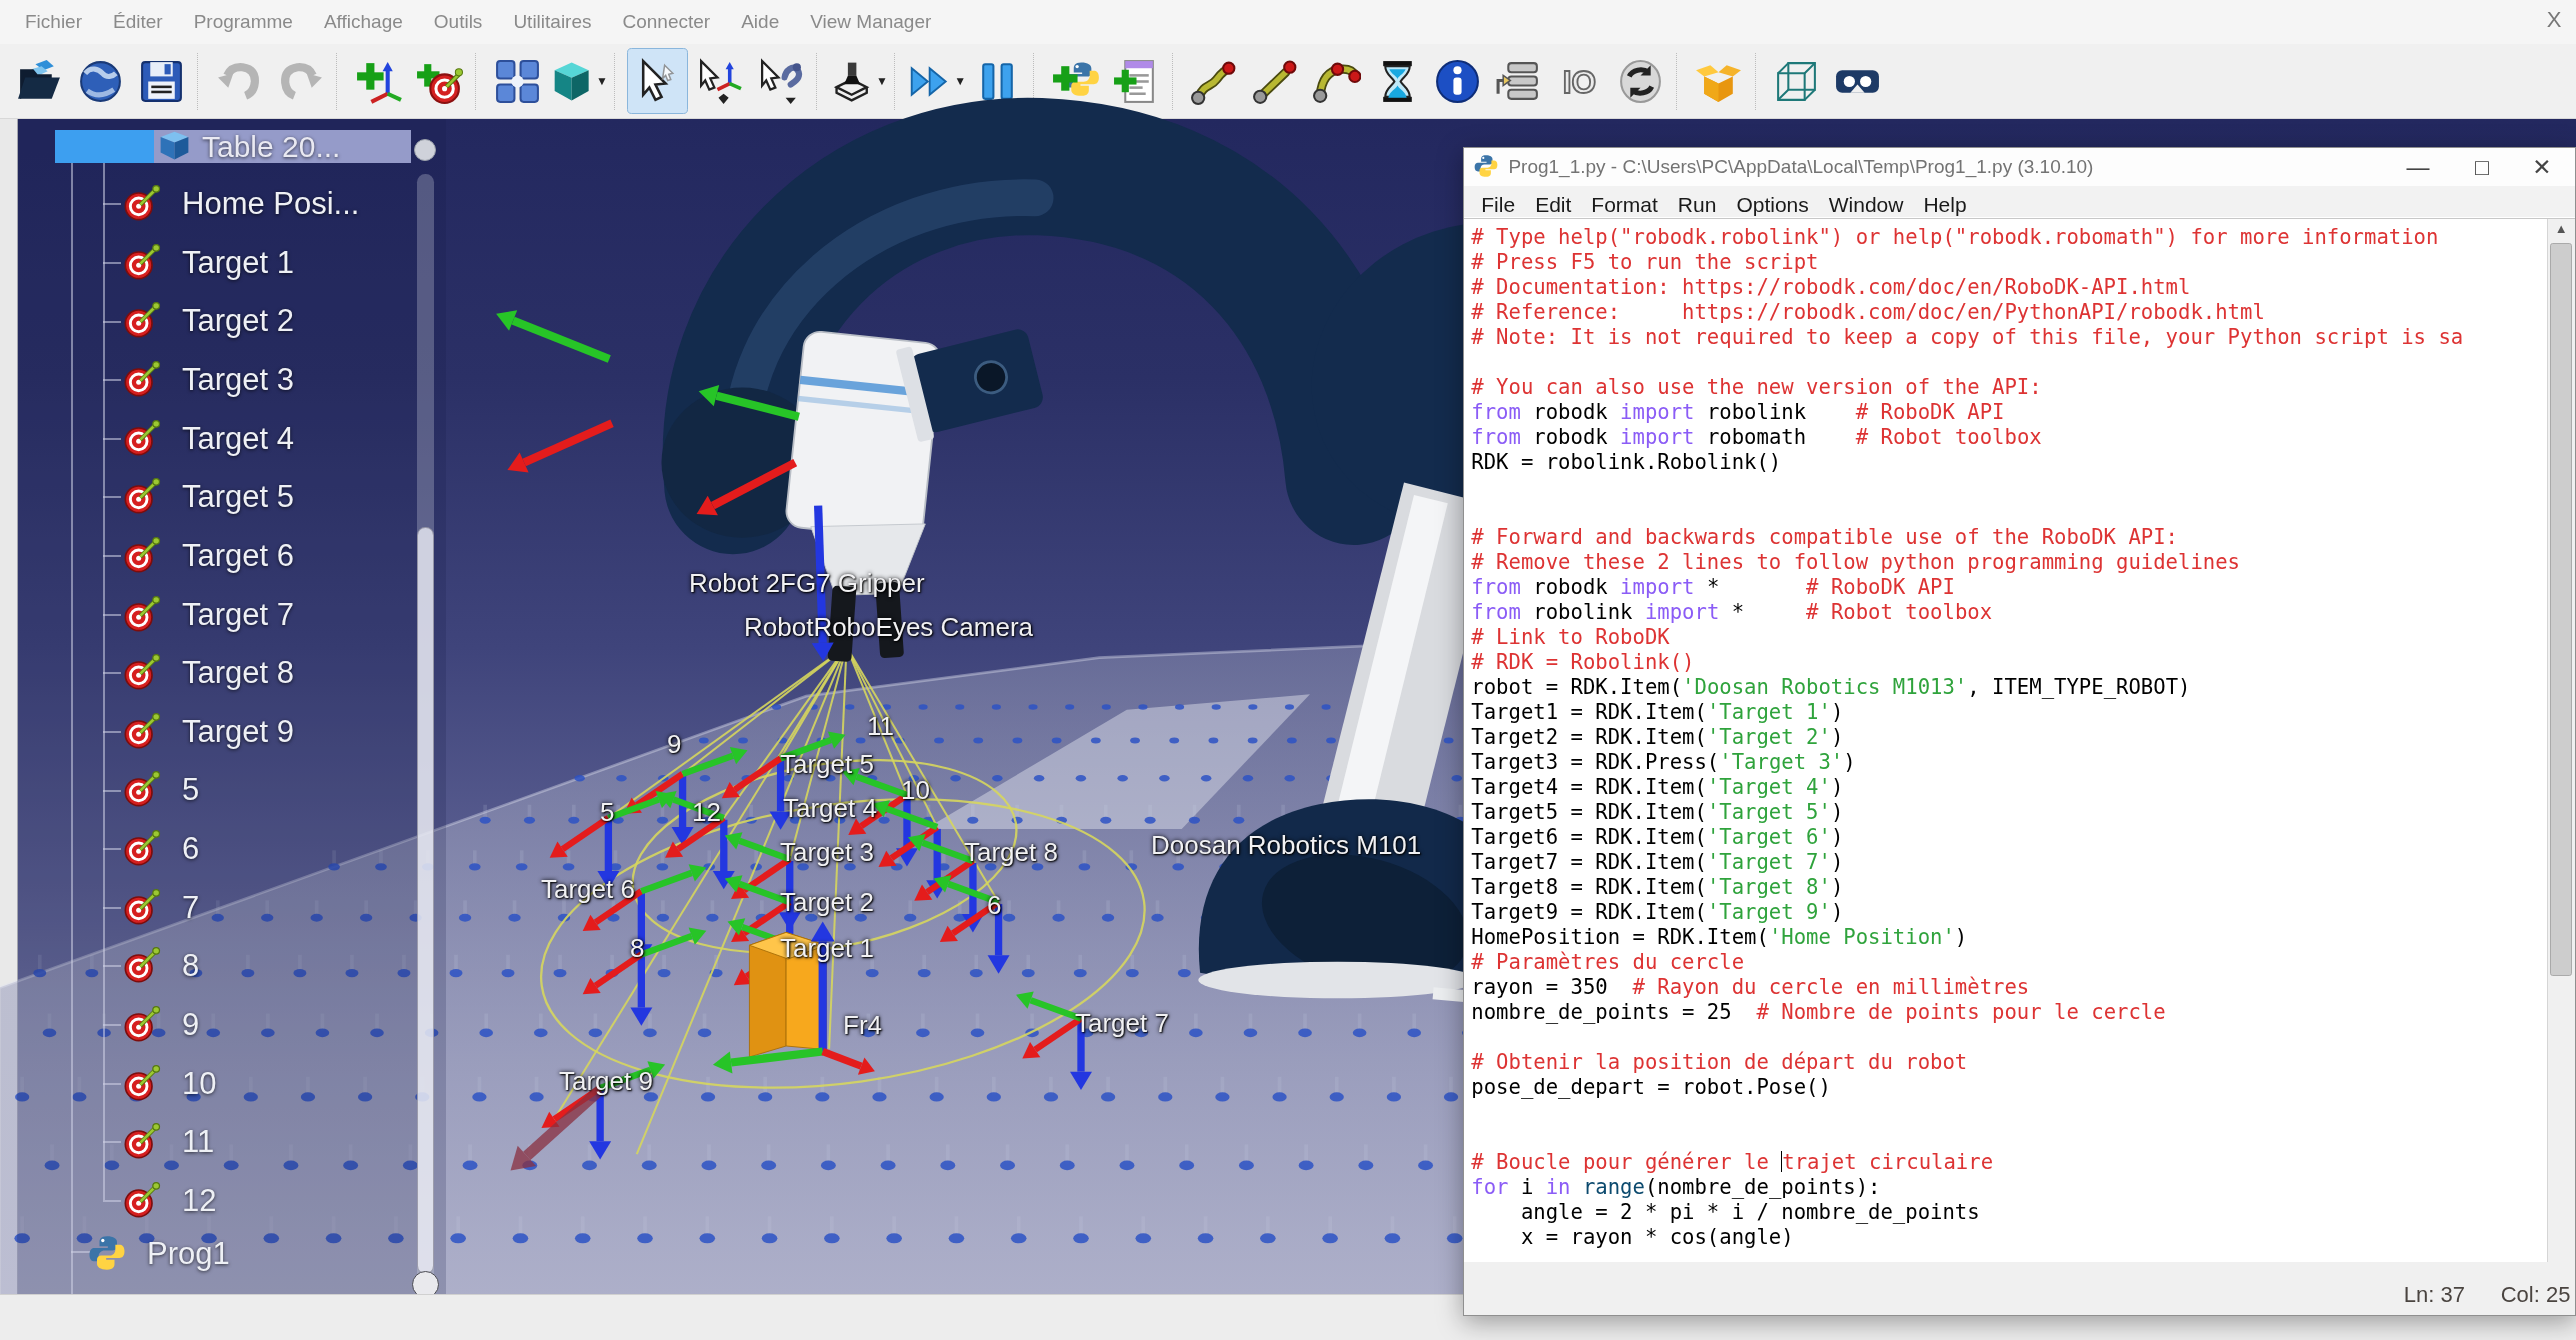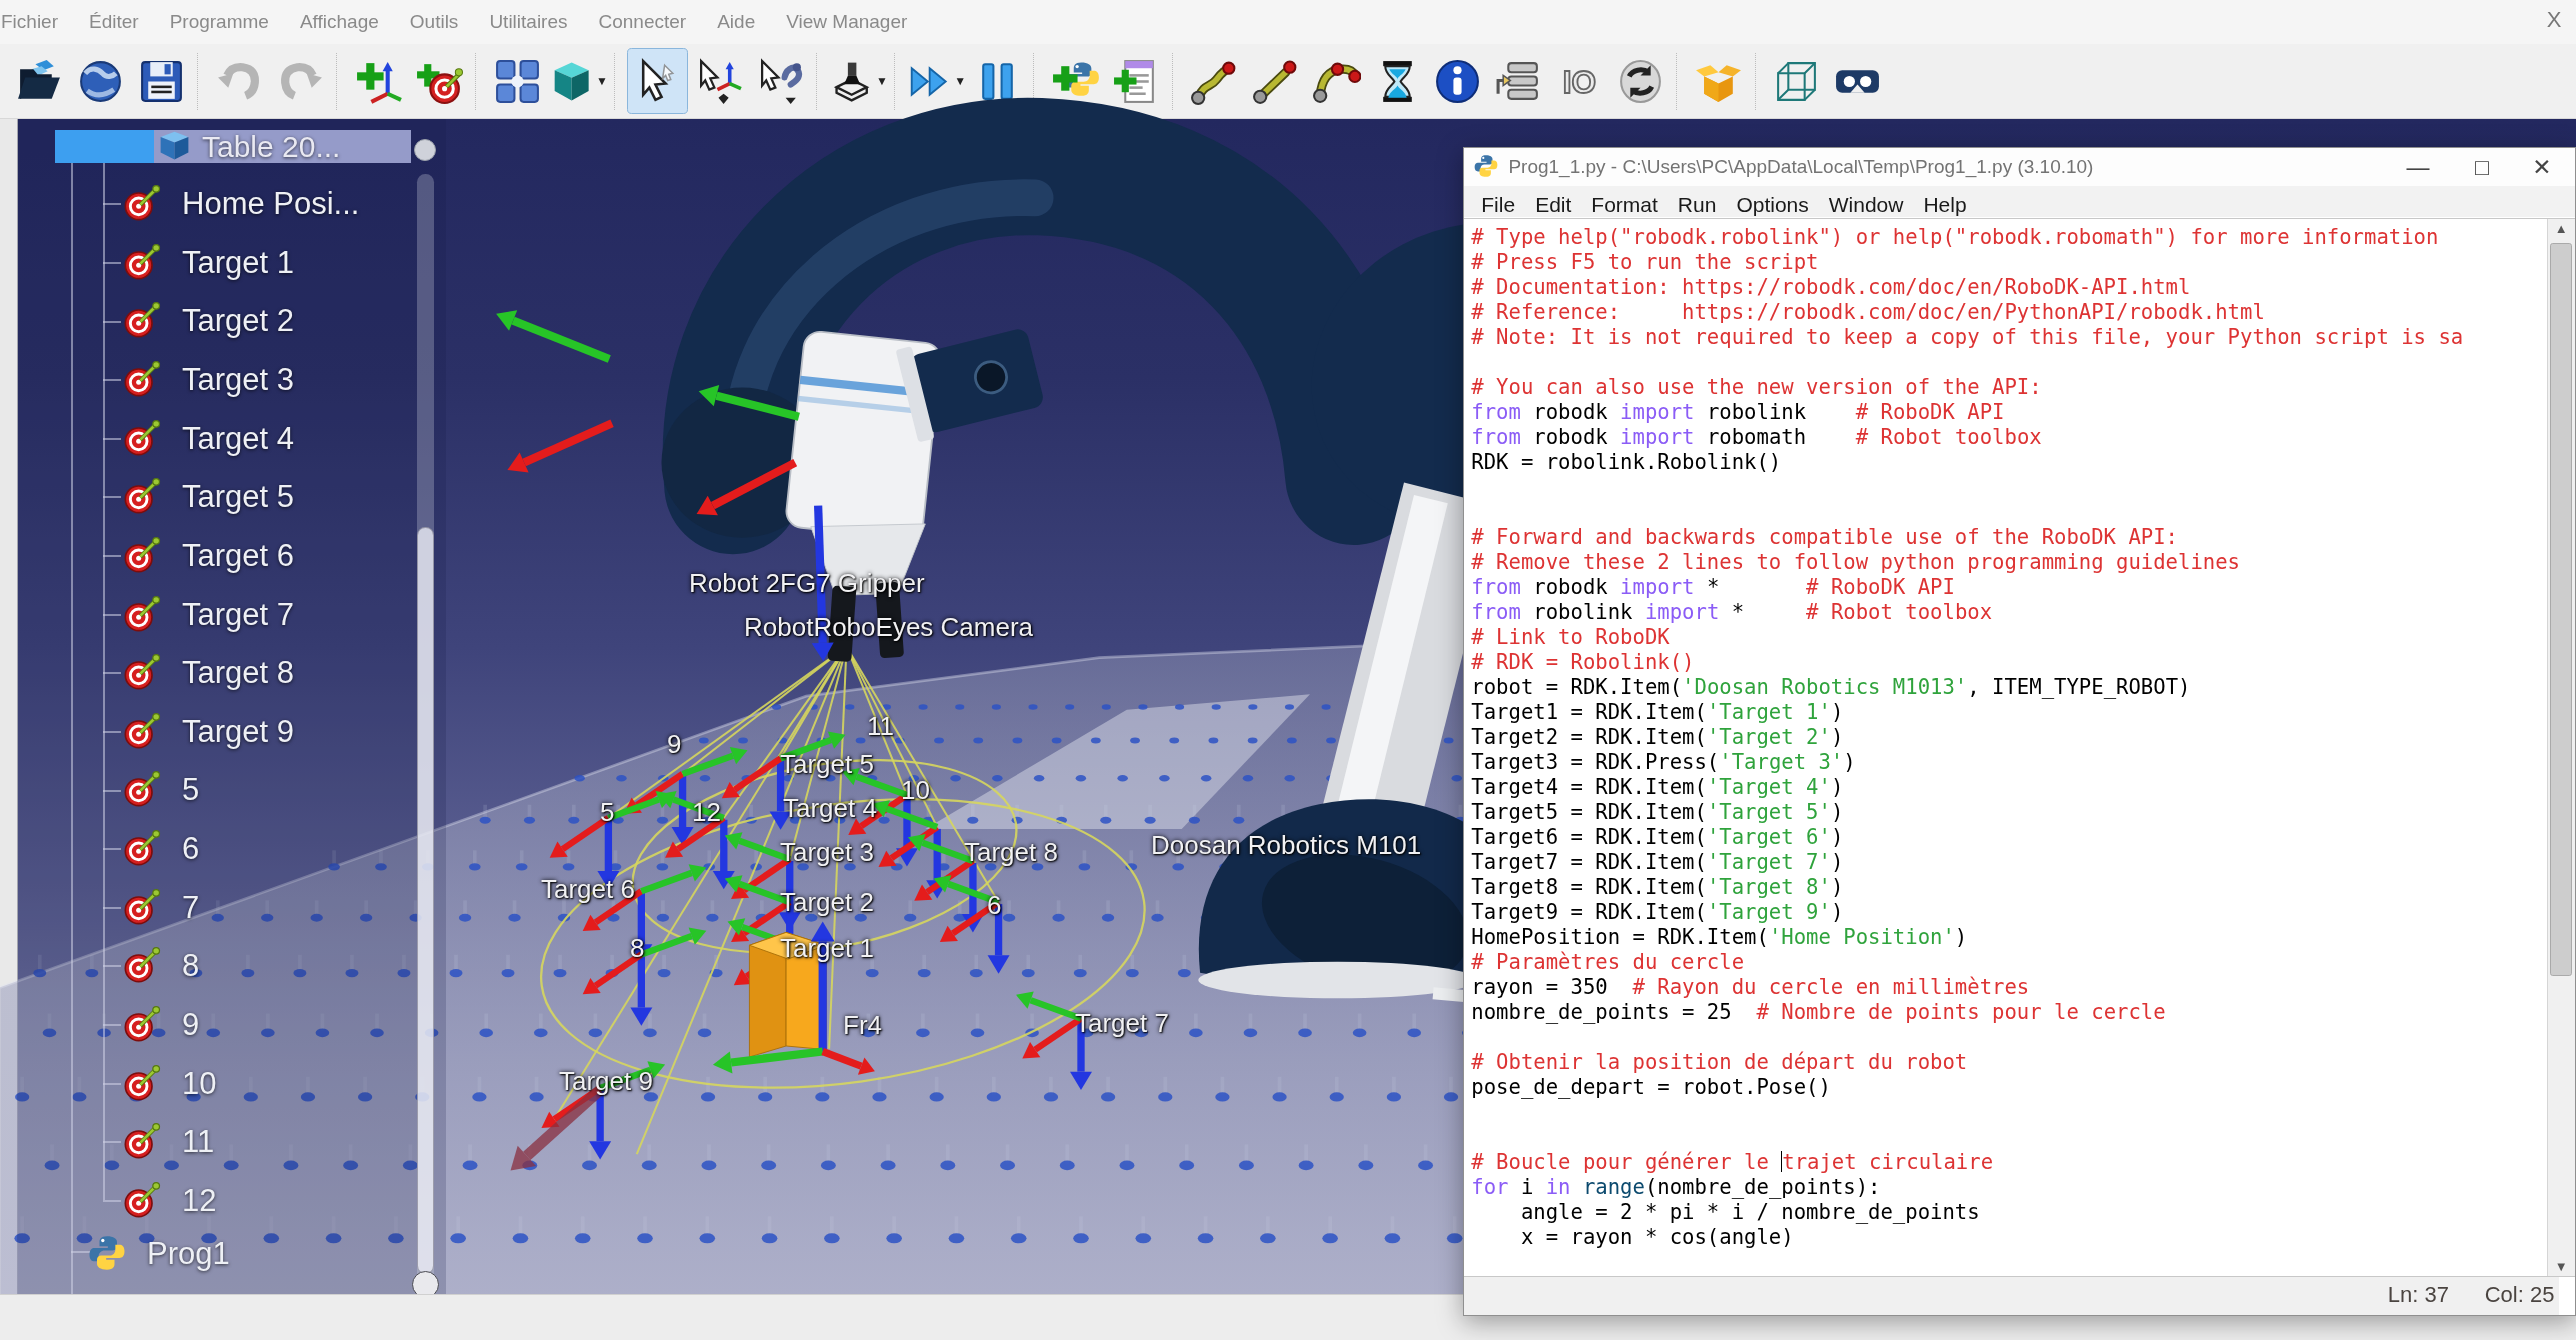--- a/index.html
+++ b/index.html
@@ -1,19 +1,19 @@
 <!DOCTYPE html>
 <html style="font-size:14.7px"><head>
 <meta charset="utf-8">
 <style>
   html,body{margin:0;padding:0;background:#e6e6e6;font-family:"Liberation Sans",sans-serif;}
   #screen{position:relative;width:2576px;height:1340px;overflow:hidden;background:#ececec;}
 
   
-  #menubar{position:absolute;left:0;top:0;width:2576px;height:44px;background:#f5f5f5;display:flex;align-items:center;padding-left:1px;box-sizing:border-box;}
+  #menubar{position:absolute;left:0;top:0;width:2576px;height:44px;background:#f5f5f5;display:flex;align-items:center;padding-left:25px;box-sizing:border-box;}
   .menu-item{font-size:19px;color:#8a8a8a;margin-right:31px;white-space:nowrap;}
   #app-close{position:absolute;right:14.7px;top:7.3px;font-size:22px;color:#777;}
 
   
   #toolbar{position:absolute;left:0;top:44px;width:2576px;height:75px;background:#f0f0f0;border-bottom:0.9px solid #d8d8d8;display:flex;align-items:center;padding-left:9.2px;box-sizing:border-box;}
   .tb-btn{width:59px;height:64px;display:flex;align-items:center;justify-content:center;border-radius:4.6px;margin:0 0.9px;position:relative;}
   .tb-btn.active{background:#cfe4f7;border:0.9px solid #8ab6dc;}
   .tb-btn svg{width:49px;height:49px;}
   .tb-caret{font-size:12px;color:#222;margin-left:1.8px;}
   .tb-sep{width:5.5px;height:57px;border-left:1.8px dotted #bcbcbc;margin:0 5.5px;}
@@ -55,21 +55,21 @@
   .ed-menu-item{font-size:21px;color:#1a1a1a;padding:0 10px;}
   #ed-text{position:absolute;left:0;top:70px;right:0;bottom:38px;background:#fff;border-top:0.9px solid #c8c8c8;border-bottom:0.9px solid #c8c8c8;overflow:hidden;}
   #ed-code{position:absolute;left:7.3px;top:5.5px;right:44px;font-family:"DejaVu Sans Mono","Liberation Mono",monospace;font-size:20.6px;}
   .code-line{height:25px;line-height:25px;white-space:pre;}
   .tk-c{color:#dd3333;} .tk-k{color:#8b5cf6;} .tk-s{color:#2fa33c;} .tk-b{color:#0c4a6e;} .tk-p{color:#000;}
   .caret{display:inline-block;width:0;height:21px;border-left:1.8px solid #000;vertical-align:-3.7px;}
   #ed-scroll{position:absolute;right:0;top:0;width:27.5px;bottom:0;background:#f0f0f0;border-left:0.9px solid #d5d5d5;}
   #ed-scroll-up{position:absolute;top:1.8px;left:0;width:27.5px;text-align:center;font-size:13px;color:#555;}
   #ed-scroll-dn{position:absolute;bottom:1.8px;left:0;width:27.5px;text-align:center;font-size:13px;color:#555;}
   #ed-scroll-thumb{position:absolute;left:2.7px;top:24px;width:22px;height:733px;background:#cdcdcd;border:0.9px solid #aaa;border-radius:2.7px;box-sizing:border-box;}
-  #ed-status{position:absolute;left:0;bottom:0;right:16px;height:38px;background:#f0f0f0;}
+  #ed-status{position:absolute;left:0;bottom:0;right:0;height:53px;background:#f0f0f0;}
   #ed-status span{position:absolute;bottom:7.3px;font-size:22px;color:#4a4440;}
   #ed-ln{right:110px;} #ed-col{right:4.6px;}
 </style>
 </head>
 <body>
 
 <div id="screen">
 
   <div id="menubar">
       <span class="menu-item">Fichier</span>

